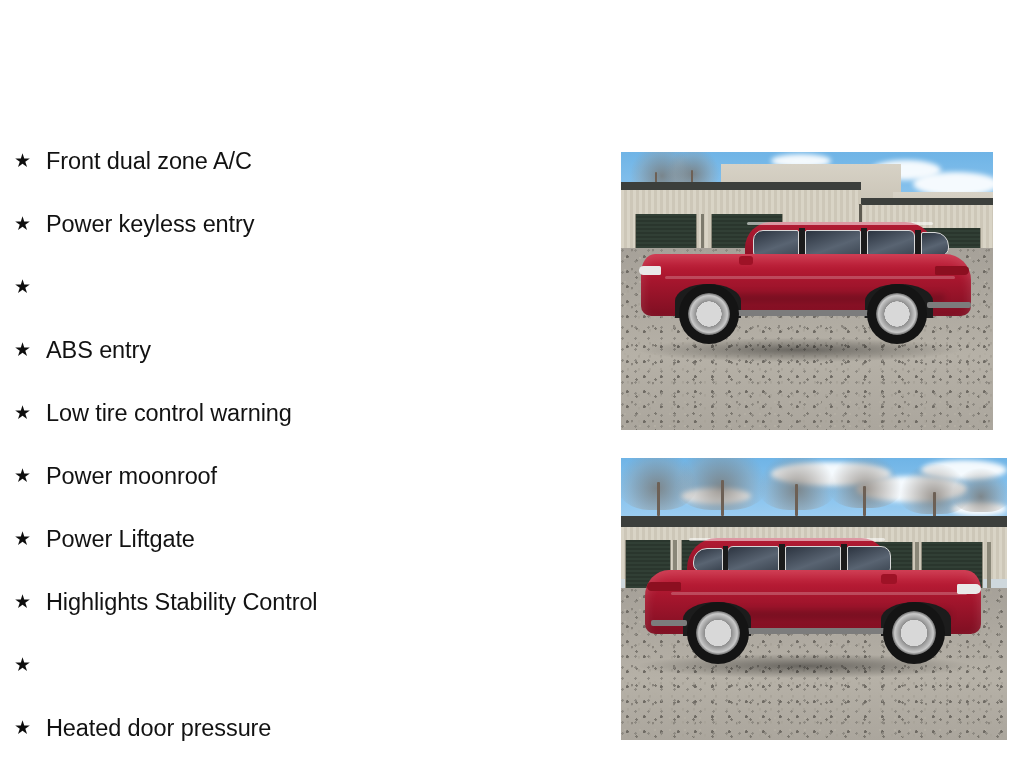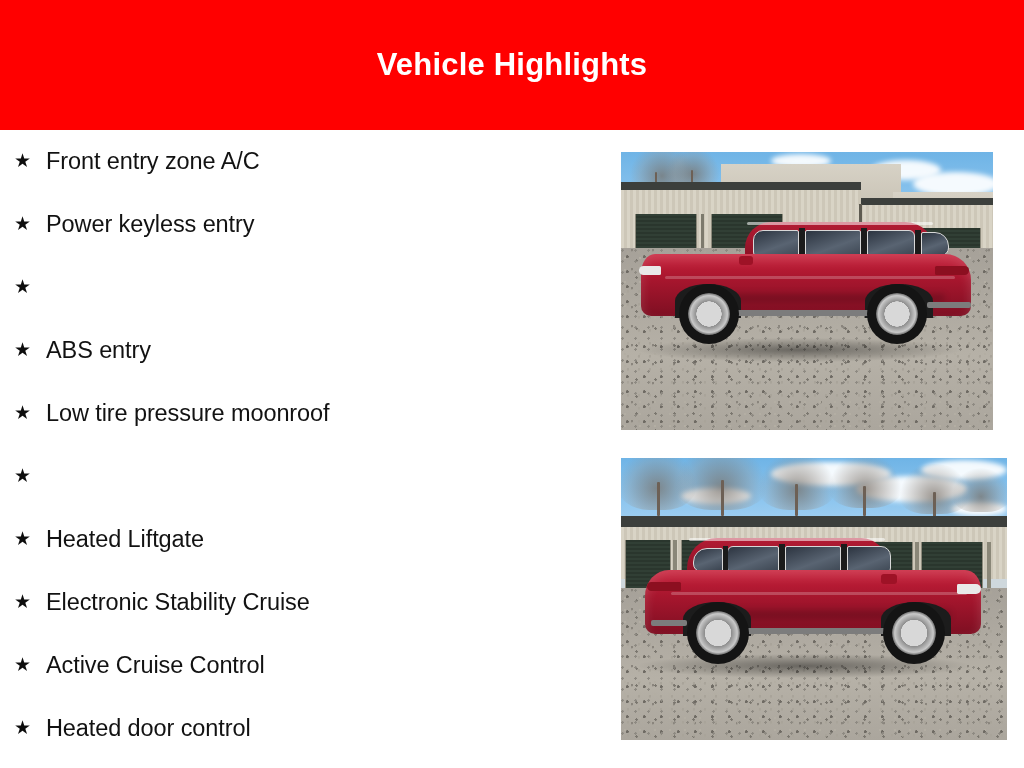--- a/index.html
+++ b/index.html
@@ -181,62 +181,59 @@
   .shadow {
     position: absolute;
     background: radial-gradient(ellipse at center, rgba(0,0,0,0.42) 0%, rgba(0,0,0,0) 72%);
   }
 </style>
 </head>
 <body>
 
 <div id="page">
 
-  <div id="header-band">
-    <div id="header-title">Vehicle Highlights</div>
-  </div>
 
   <ul id="feature-list">
     <li class="feature-item">
       <span class="bullet-star">★</span>
-      <span class="feature-label">Front entry zone A/C</span>
+      <span class="feature-label">Front dual zone A/C</span>
     </li>
     <li class="feature-item">
       <span class="bullet-star">★</span>
       <span class="feature-label">Power keyless entry</span>
     </li>
     <li class="feature-item">
       <span class="bullet-star">★</span>
     </li>
     <li class="feature-item">
       <span class="bullet-star">★</span>
       <span class="feature-label">ABS entry</span>
     </li>
     <li class="feature-item">
       <span class="bullet-star">★</span>
-      <span class="feature-label">Low tire pressure moonroof</span>
-    </li>
-    <li class="feature-item">
-      <span class="bullet-star">★</span>
-    </li>
-    <li class="feature-item">
-      <span class="bullet-star">★</span>
-      <span class="feature-label">Heated Liftgate</span>
-    </li>
-    <li class="feature-item">
-      <span class="bullet-star">★</span>
-      <span class="feature-label">Electronic Stability Cruise</span>
-    </li>
-    <li class="feature-item">
-      <span class="bullet-star">★</span>
-      <span class="feature-label">Active Cruise Control</span>
-    </li>
-    <li class="feature-item">
-      <span class="bullet-star">★</span>
-      <span class="feature-label">Heated door control</span>
+      <span class="feature-label">Low tire control warning</span>
+    </li>
+    <li class="feature-item">
+      <span class="bullet-star">★</span>
+      <span class="feature-label">Power moonroof</span>
+    </li>
+    <li class="feature-item">
+      <span class="bullet-star">★</span>
+      <span class="feature-label">Power Liftgate</span>
+    </li>
+    <li class="feature-item">
+      <span class="bullet-star">★</span>
+      <span class="feature-label">Highlights Stability Control</span>
+    </li>
+    <li class="feature-item">
+      <span class="bullet-star">★</span>
+    </li>
+    <li class="feature-item">
+      <span class="bullet-star">★</span>
+      <span class="feature-label">Heated door pressure</span>
     </li>
   </ul>
 
   <div class="photo-frame" id="photo-1">
     <div class="scene">
 
       <div class="sky" style="height:120px;"></div>
       <div class="cloud" style="left:250px; top:8px;  width:70px; height:20px;"></div>
       <div class="cloud" style="left:292px; top:20px; width:86px; height:24px;"></div>
       <div class="cloud" style="left:318px; top:44px; width:60px; height:16px;"></div>

